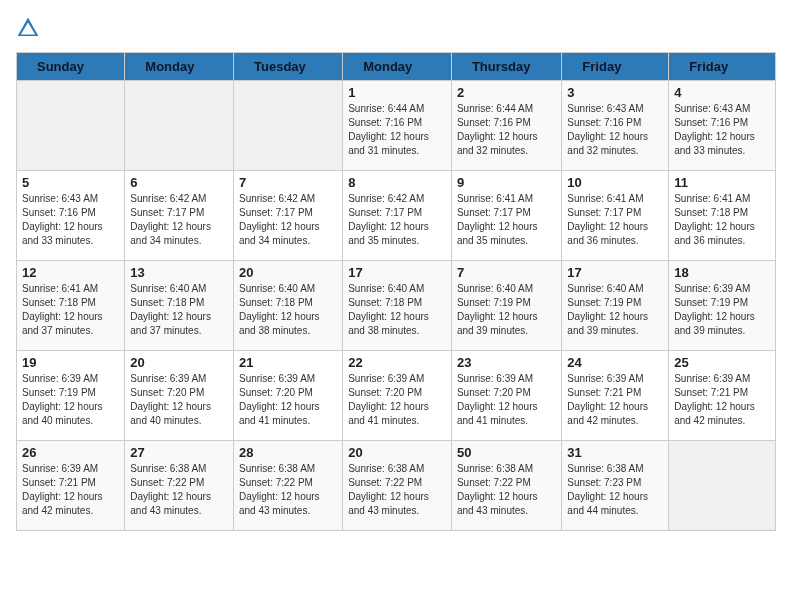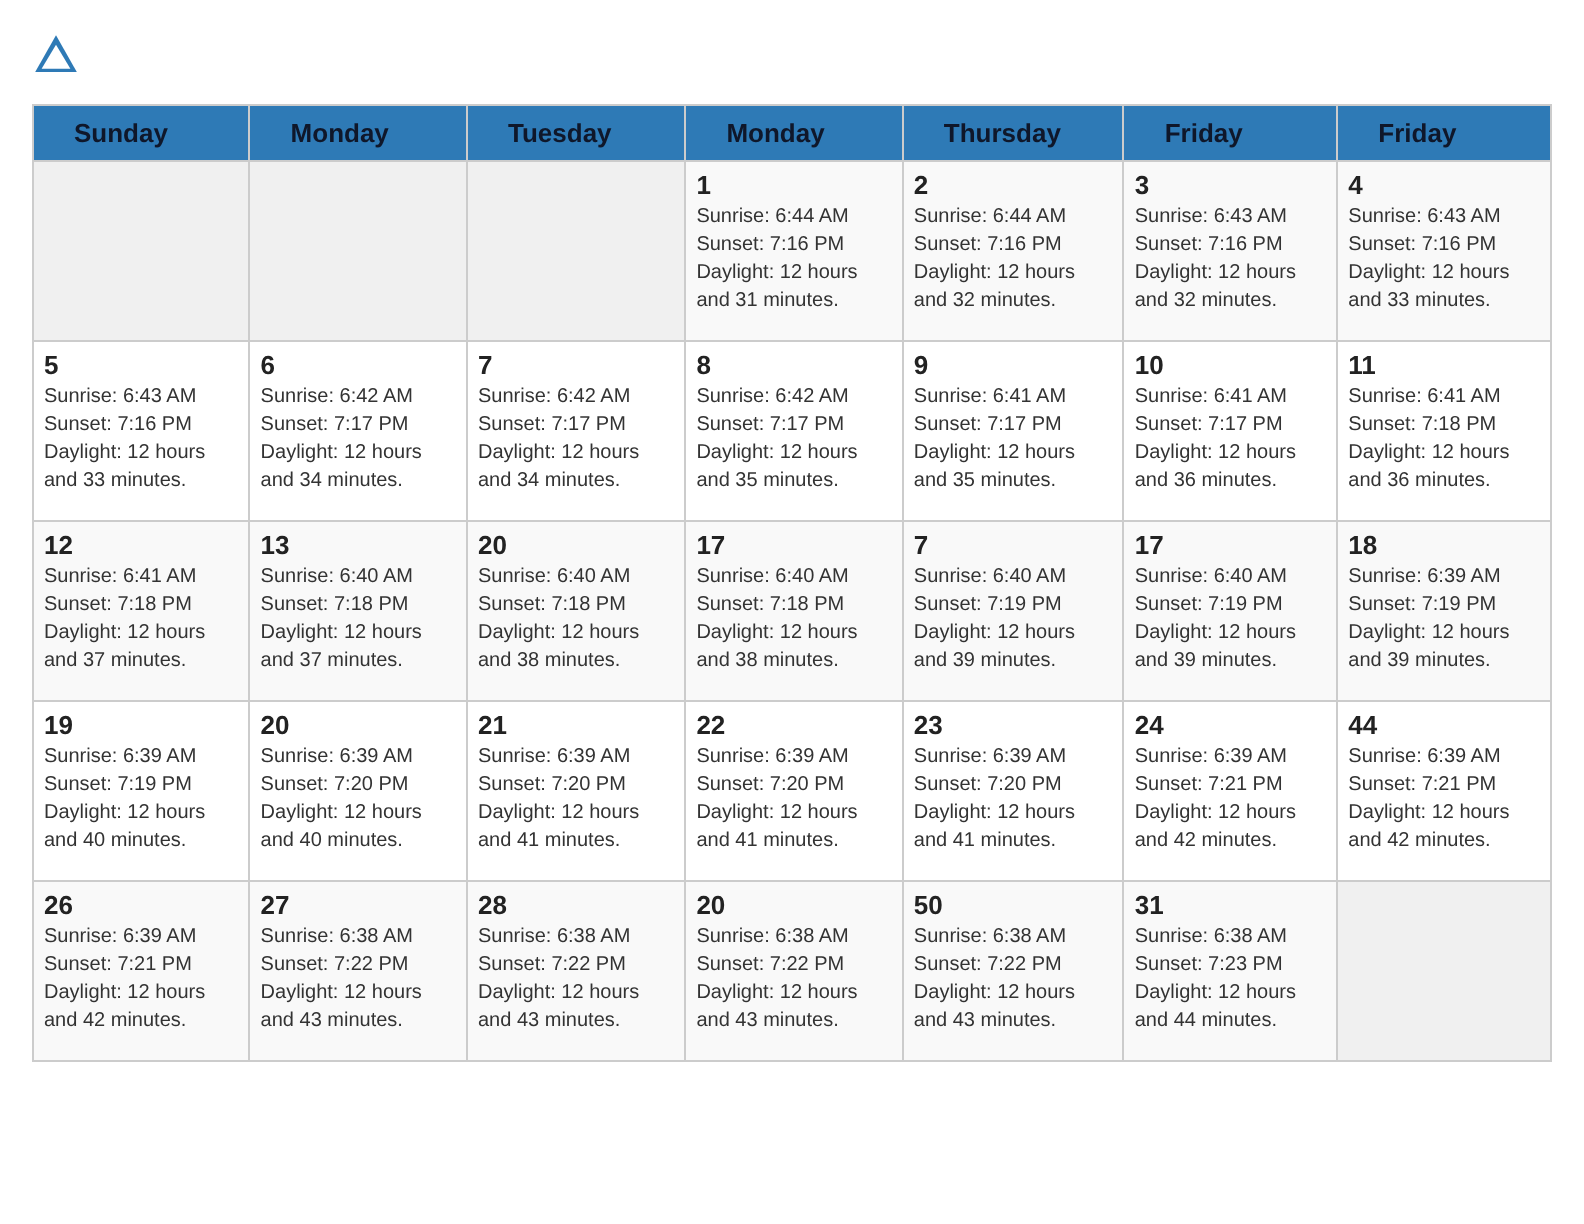--- a/index.html
+++ b/index.html
@@ -262,21 +262,21 @@
 Sunset: 7:20 PM
 Daylight: 12 hours and 41 minutes.</div>
         </td>
         <td>
           <span class="day-num">24</span>
           <div class="day-info">Sunrise: 6:39 AM
 Sunset: 7:21 PM
 Daylight: 12 hours and 42 minutes.</div>
         </td>
         <td>
-          <span class="day-num">44</span>
+          <span class="day-num">25</span>
           <div class="day-info">Sunrise: 6:39 AM
 Sunset: 7:21 PM
 Daylight: 12 hours and 42 minutes.</div>
         </td>
       </tr>
       <tr>
         <td>
           <span class="day-num">26</span>
           <div class="day-info">Sunrise: 6:39 AM
 Sunset: 7:21 PM

